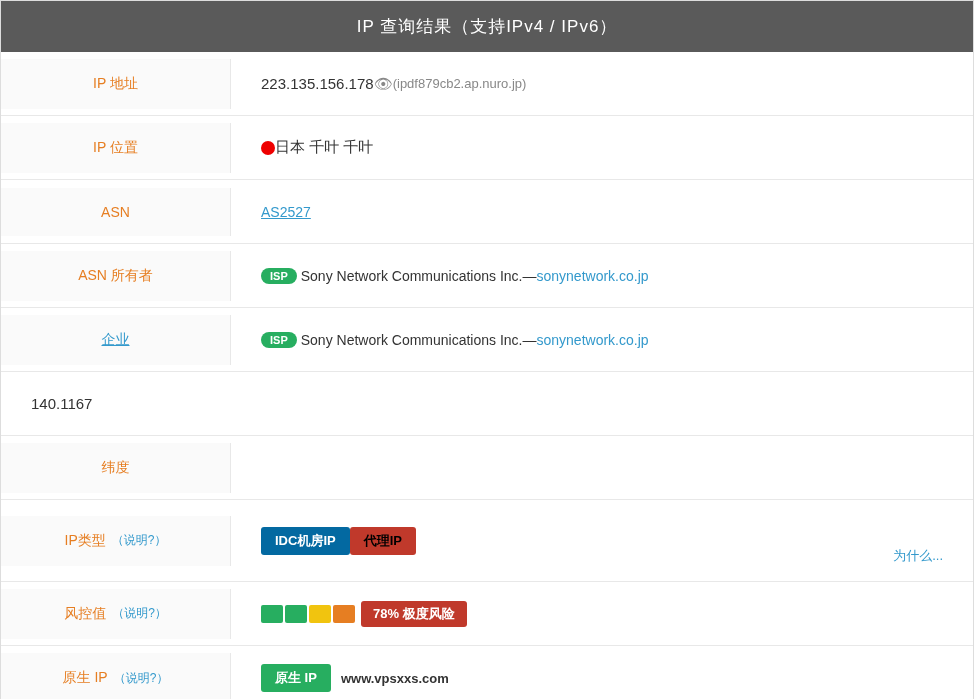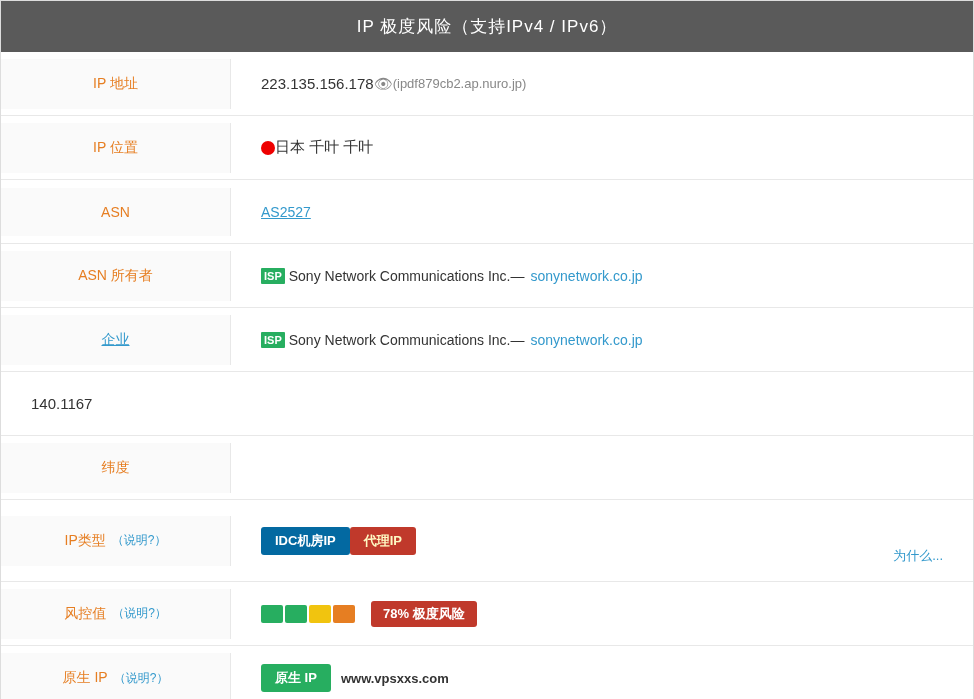--- a/index.html
+++ b/index.html
@@ -89,49 +89,48 @@
       color: #3399cc;
       text-decoration: underline;
       font-size: 14px;
     }
     .isp-badge {
       display: inline-block;
       background: #27ae60;
       color: #fff;
       font-size: 11px;
       font-weight: bold;
-      padding: 2px 3px;
-      border-radius: 1px;
+      padding: 2px 9px;
+      border-radius: 8px;
       margin-right: 4px;
     }
     .company-name {
       color: #333;
     }
     .company-link {
       color: #3399cc;
       text-decoration: none;
-      margin-left: 6px;
     }
     .coord-value {
       color: #333;
       font-size: 15px;
     }
     .tag-idc {
       display: inline-block;
       background: #0369a1;
       color: #fff;
       padding: 5px 14px;
       border-radius: 3px;
       font-size: 13px;
       font-weight: bold;
     }
     .tag-proxy {
       display: inline-block;
       background: #c0392b;
-      color: #fef9c3;
+      color: #000000;
       padding: 5px 14px;
       border-radius: 3px;
       font-size: 13px;
       font-weight: bold;
     }
     .why-link {
       color: #3399cc;
       text-decoration: none;
       font-size: 13px;
       margin-left: auto;
@@ -151,21 +150,21 @@
     .risk-seg-yellow { background: #f1c40f; }
     .risk-seg-orange { background: #e67e22; }
     .risk-badge {
       display: inline-block;
       background: #c0392b;
       color: #fff;
       padding: 4px 12px;
       border-radius: 3px;
       font-size: 13px;
       font-weight: bold;
-      margin-left: 16px;
+      margin-left: 6px;
     }
     .origin-badge {
       display: inline-block;
       background: #27ae60;
       color: #fff;
       padding: 5px 14px;
       border-radius: 3px;
       font-size: 13px;
       font-weight: bold;
     }
@@ -182,21 +181,21 @@
       font-size: 12px;
       display: flex;
       align-items: center;
       gap: 8px;
     }
   </style>
 </head>
 <body>
 
 <div class="container">
-  <div class="title-bar">IP 极度风险（支持IPv4 / IPv6）</div>
+  <div class="title-bar">IP 查询结果（支持IPv4 / IPv6）</div>
 
   <div class="table-wrapper">
 
     <div class="row">
       <div class="label-cell">
         <span>IP 地址</span>
       </div>
       <div class="value-cell">
         <span class="ip-address">223.135.156.178</span>
         <span class="eye-icon">👁</span>

